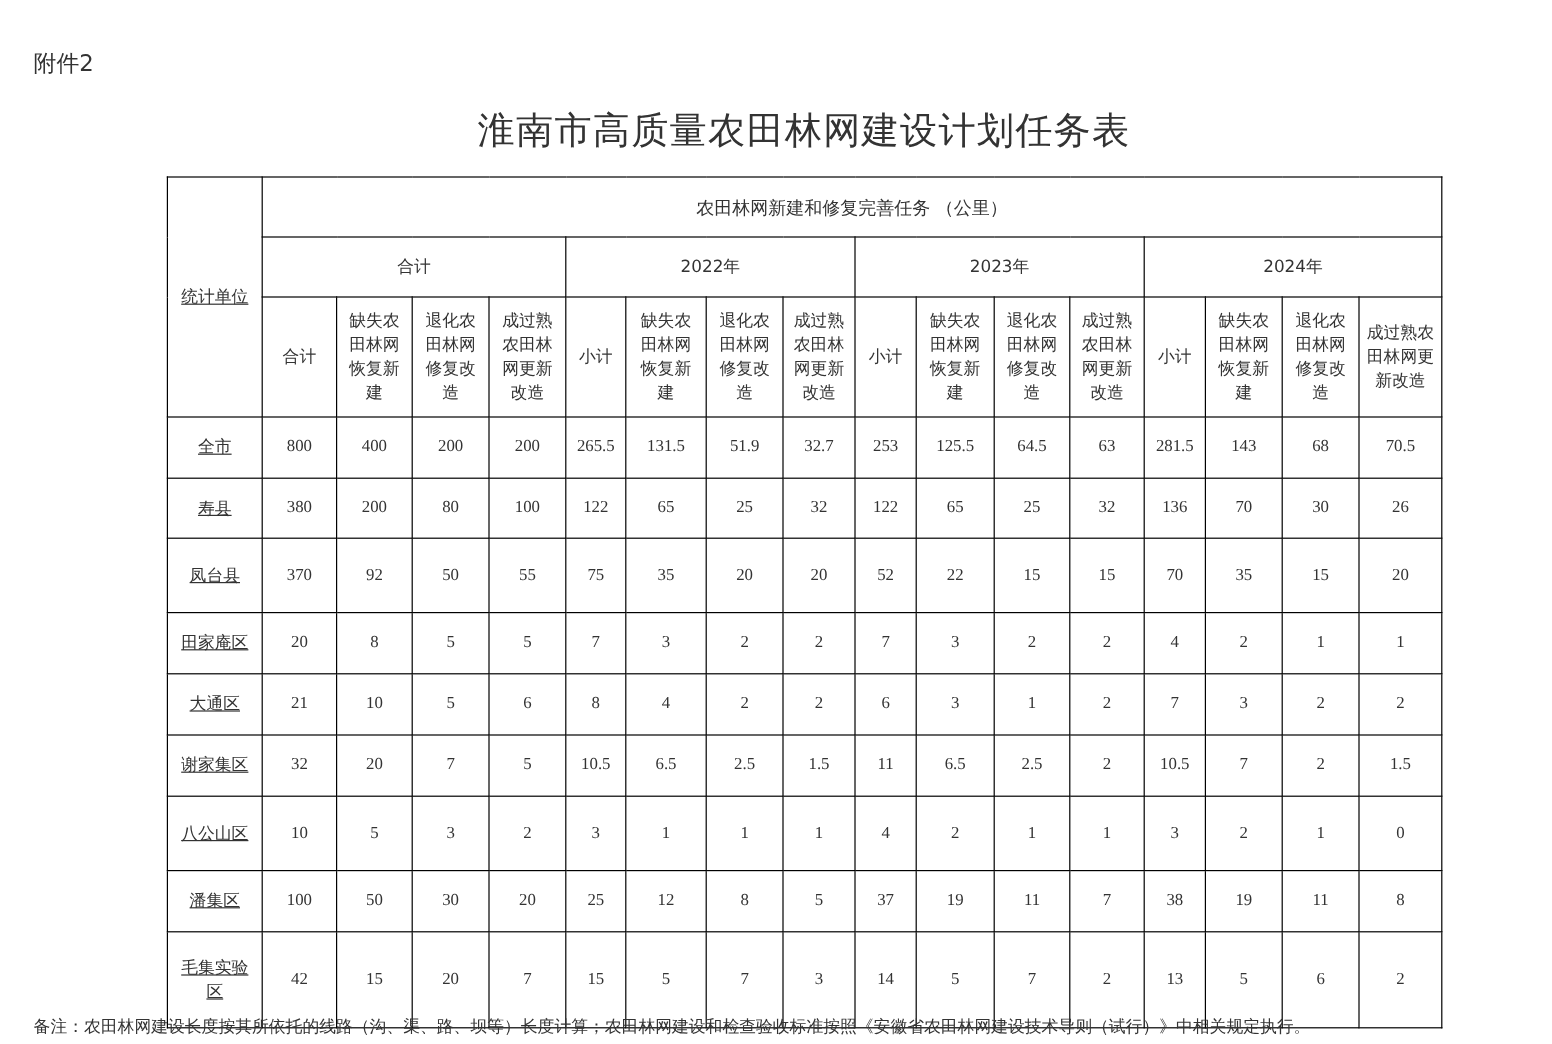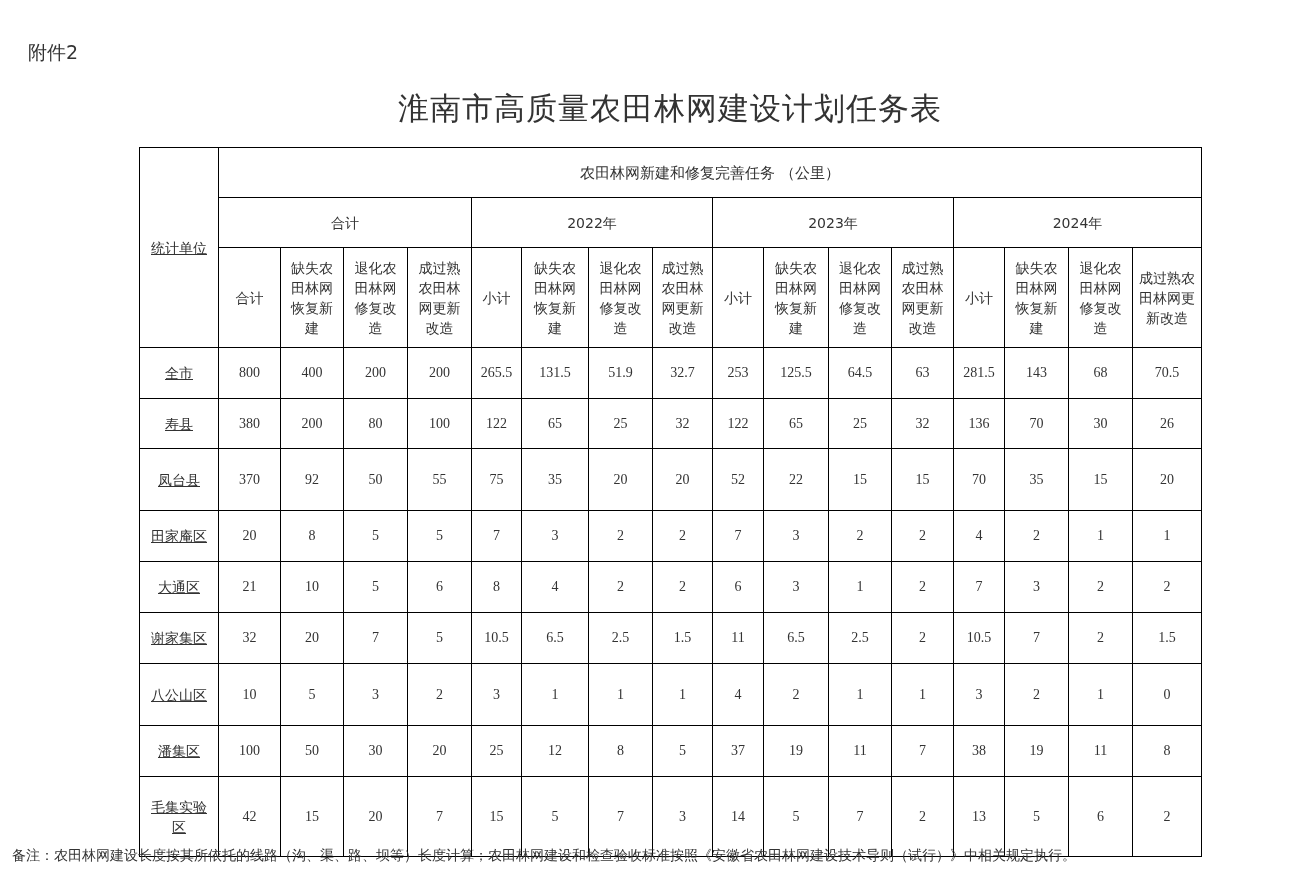--- a/index.html
+++ b/index.html
@@ -22,21 +22,21 @@
   table.task td {
     border: 1.5px solid #000000; padding: 0; text-align: center; vertical-align: middle;
     font-size: 14px; color: #333333; line-height: 20px;
   }
   td.num {
     font-family: "Liberation Serif", "DejaVu Serif", serif; font-size: 13px; color: #222222;
   }
   td.unit-name { font-size: 15px; line-height: 24px; text-decoration: underline; }
   td.header-cjk { font-size: 14px; }
   .foot {
-    position: absolute; left: 12px; top: 847px; font-size: 14px; color: #333333; white-space: nowrap;
+    position: absolute; left: 28px; top: 847px; font-size: 14px; color: #333333; white-space: nowrap;
   }
 </style>
 </head>
 <body>
 
 <div class="attachment">附件2</div>
 <div class="title">淮南市高质量农田林网建设计划任务表</div>
 
 <table class="task">
   <colgroup>

